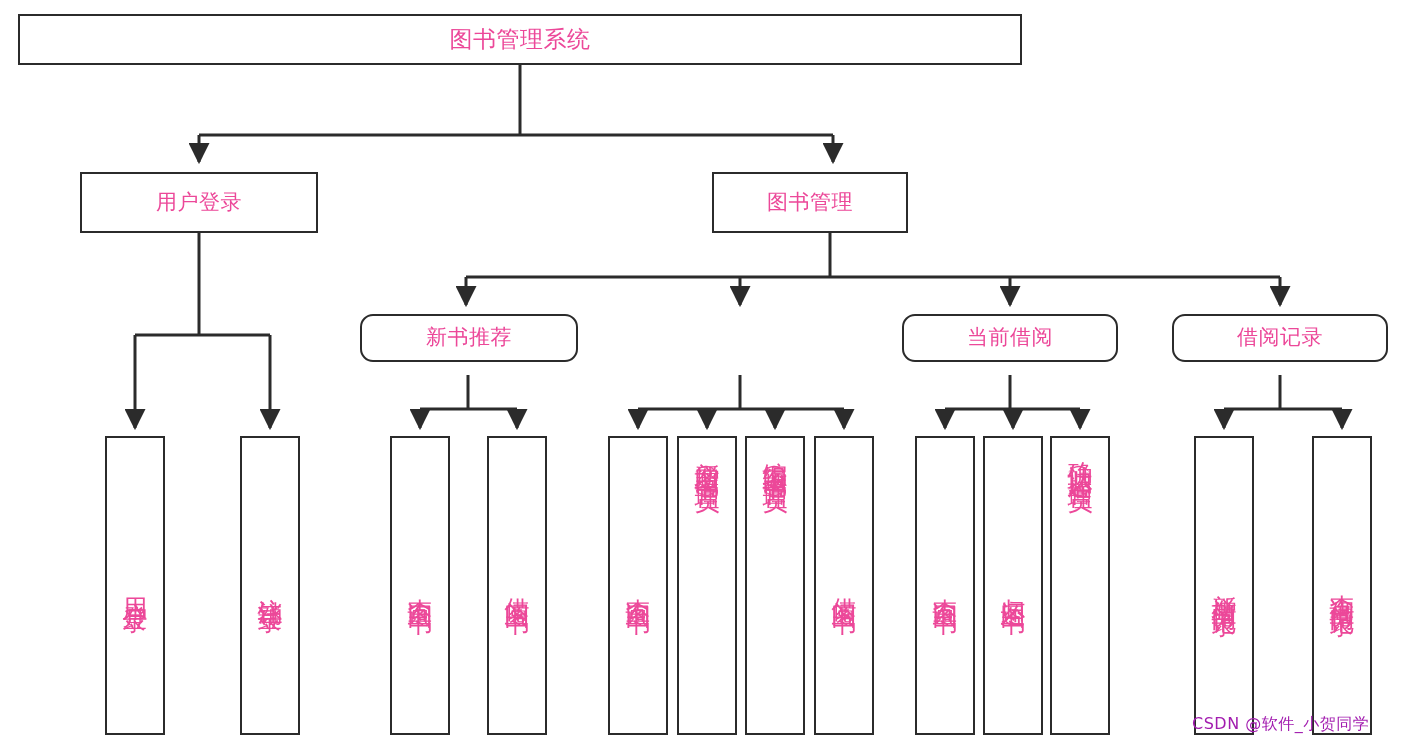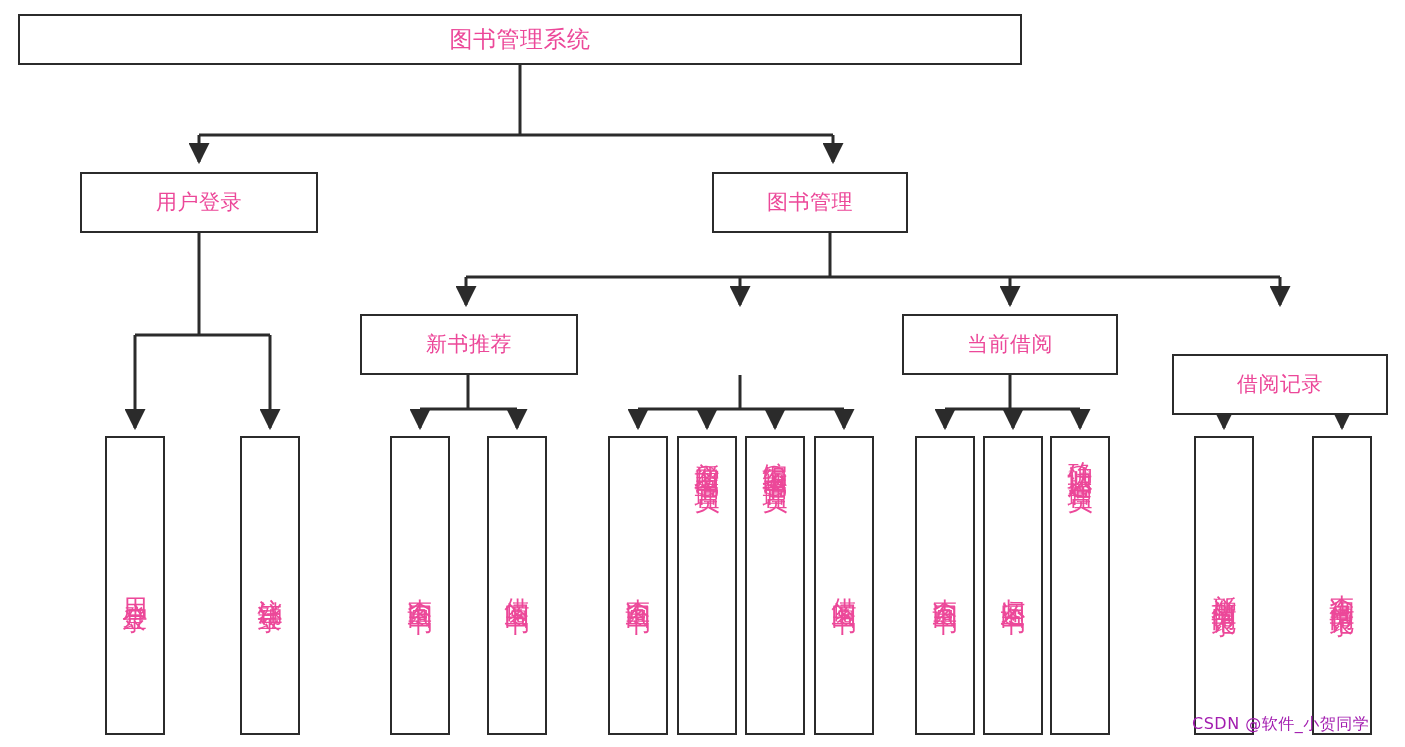--- a/index.html
+++ b/index.html
@@ -45,26 +45,26 @@
   .node.root { left: 18px; top: 14px; width: 1004px; height: 51px; }
   .node.root .node-label { font-size: 23px; }
 
   
   .node.lvl1 { height: 61px; }
   .node.lvl1 .node-label { font-size: 21px; }
   .node.n-user-login  { left: 80px;  top: 172px; width: 238px; }
   .node.n-book-manage { left: 712px; top: 172px; width: 196px; }
 
   
-  .node.lvl2 { height: 61px; top: 314px; }
+  .node.lvl2 { height: 48px; top: 314px; border-radius: 13px; }
   .node.lvl2 .node-label { font-size: 21px; }
   .node.n-new-rec   { left: 360px;  width: 218px; }
   .node.n-borrow    { left: 634px;  width: 213px; }
   .node.n-current   { left: 902px;  width: 216px; }
-  .node.n-record    { left: 1172px; width: 216px; margin-top: 40px; }
+  .node.n-record    { left: 1172px; width: 216px; }
 
   
   .node.leaf {
     top: 436px;
     height: 299px;
     width: 60px;
     align-items: flex-start;
     justify-content: center;
     padding-top: 4px;
   }

